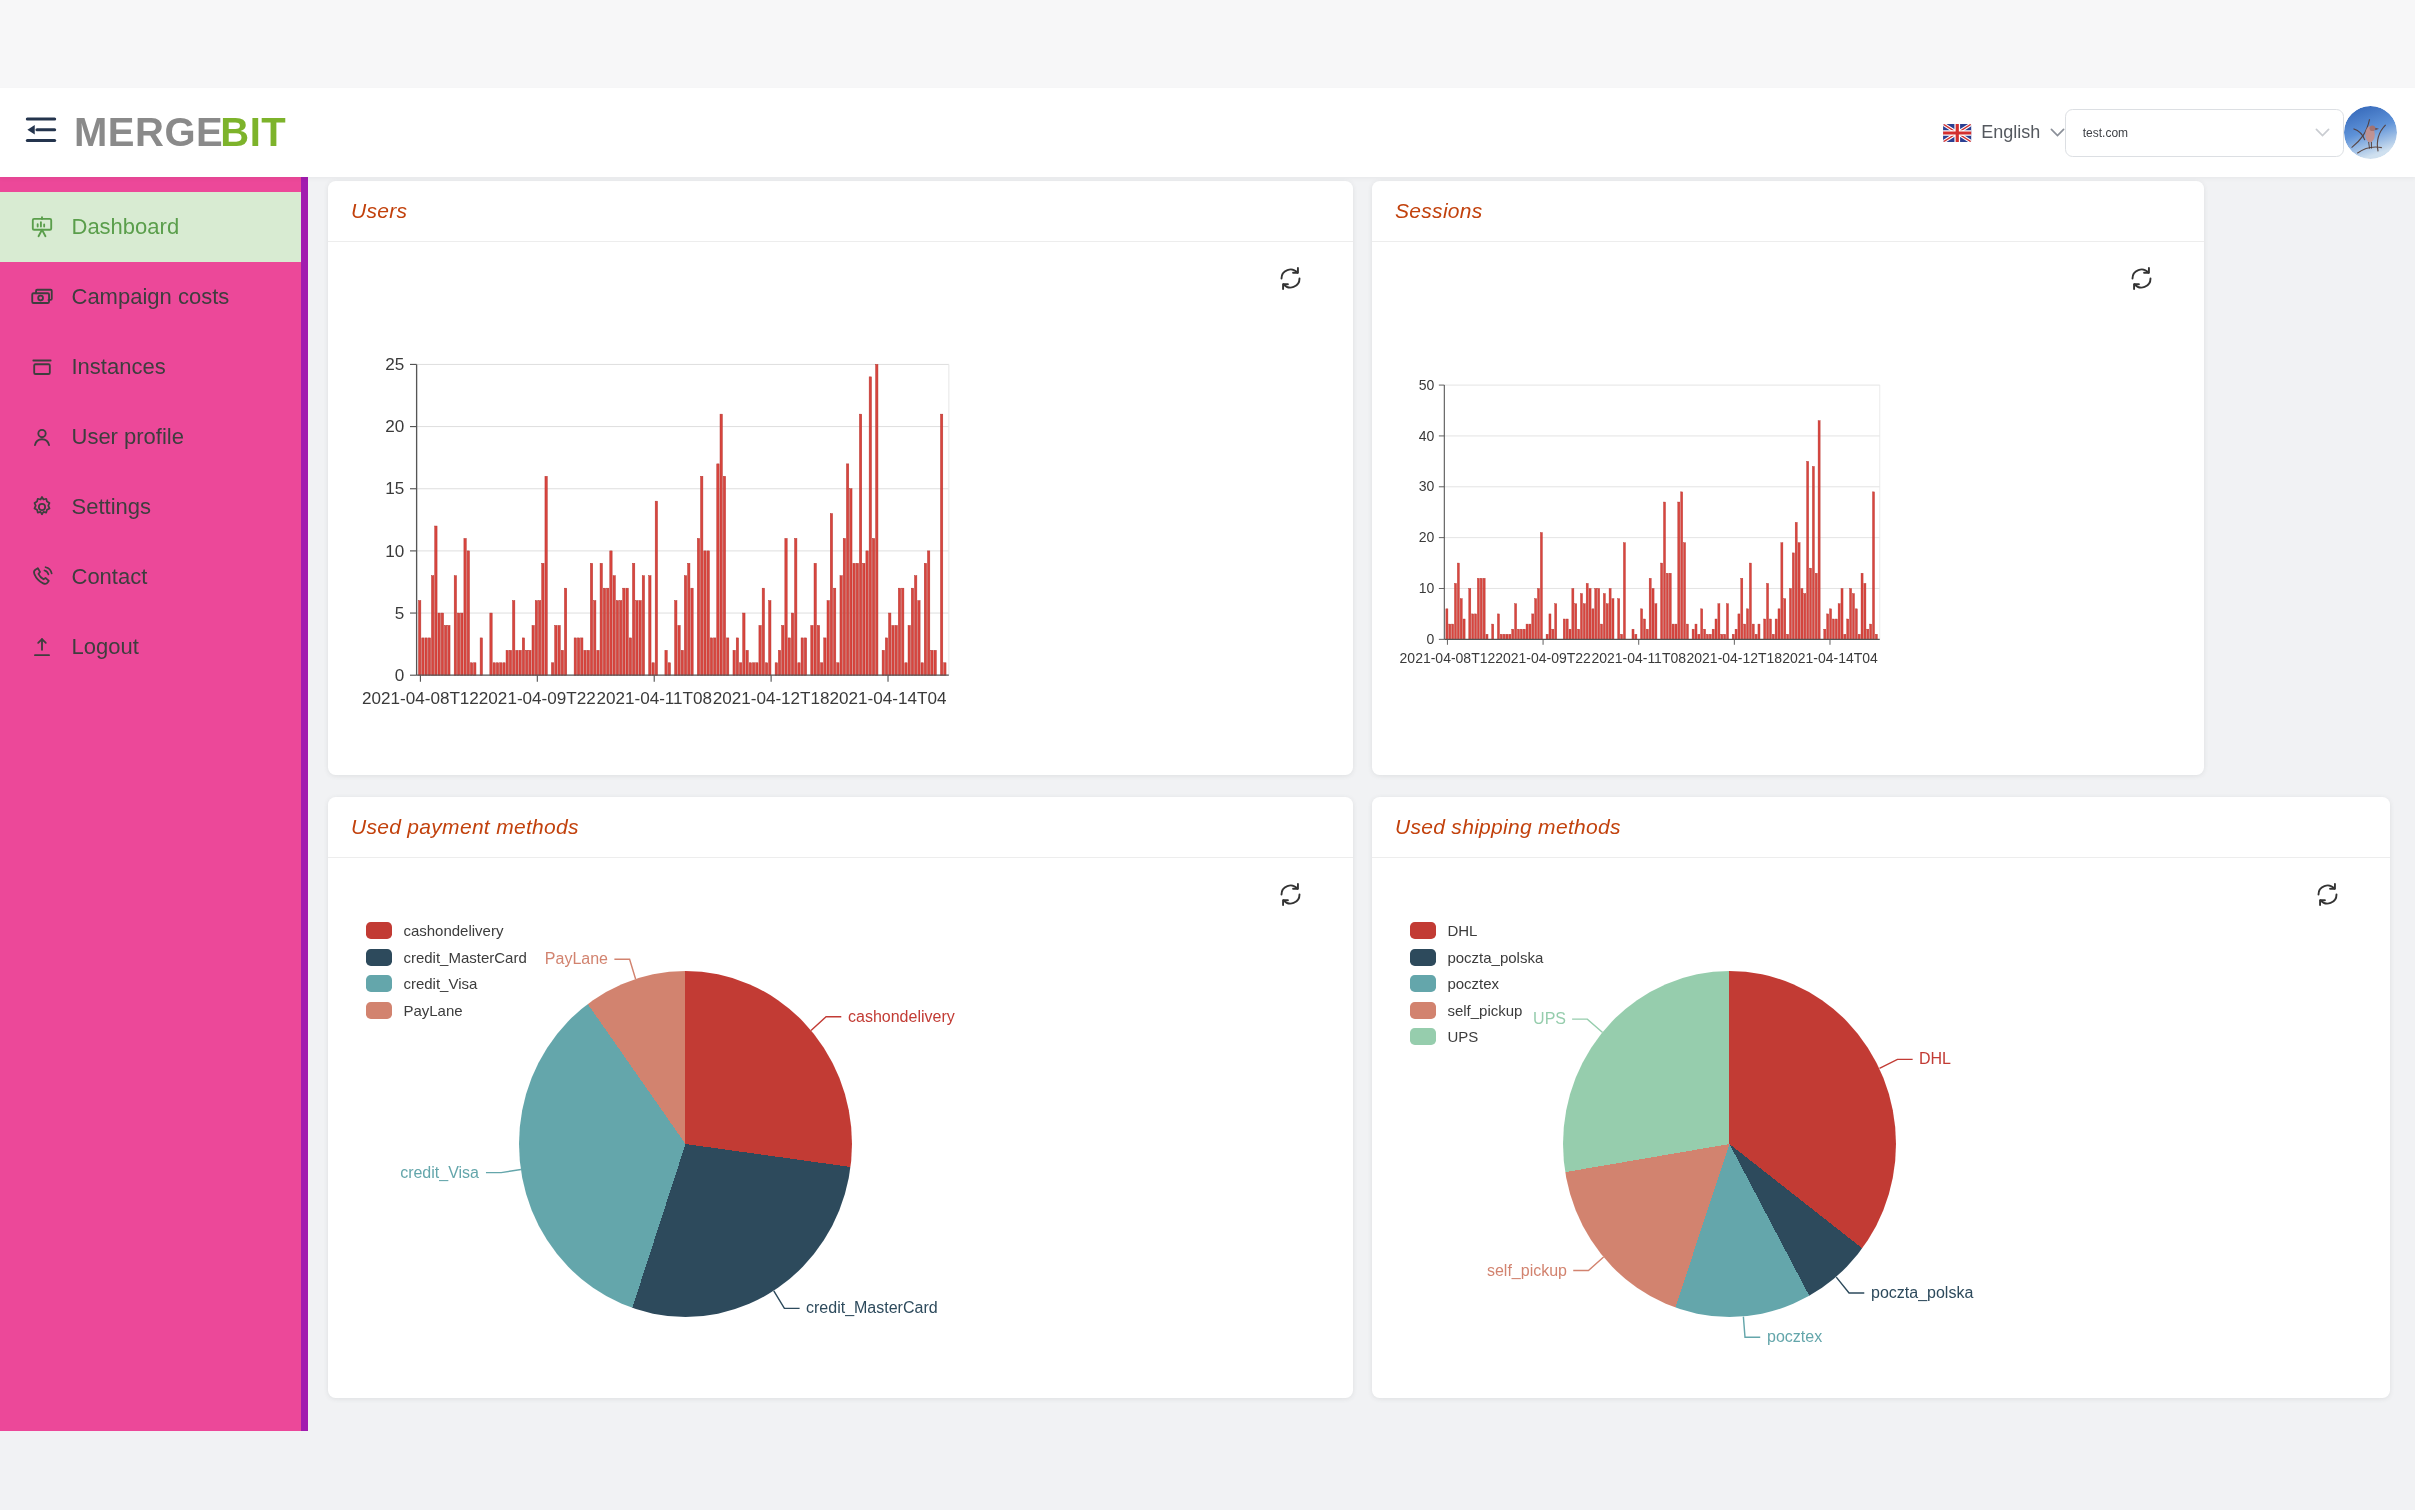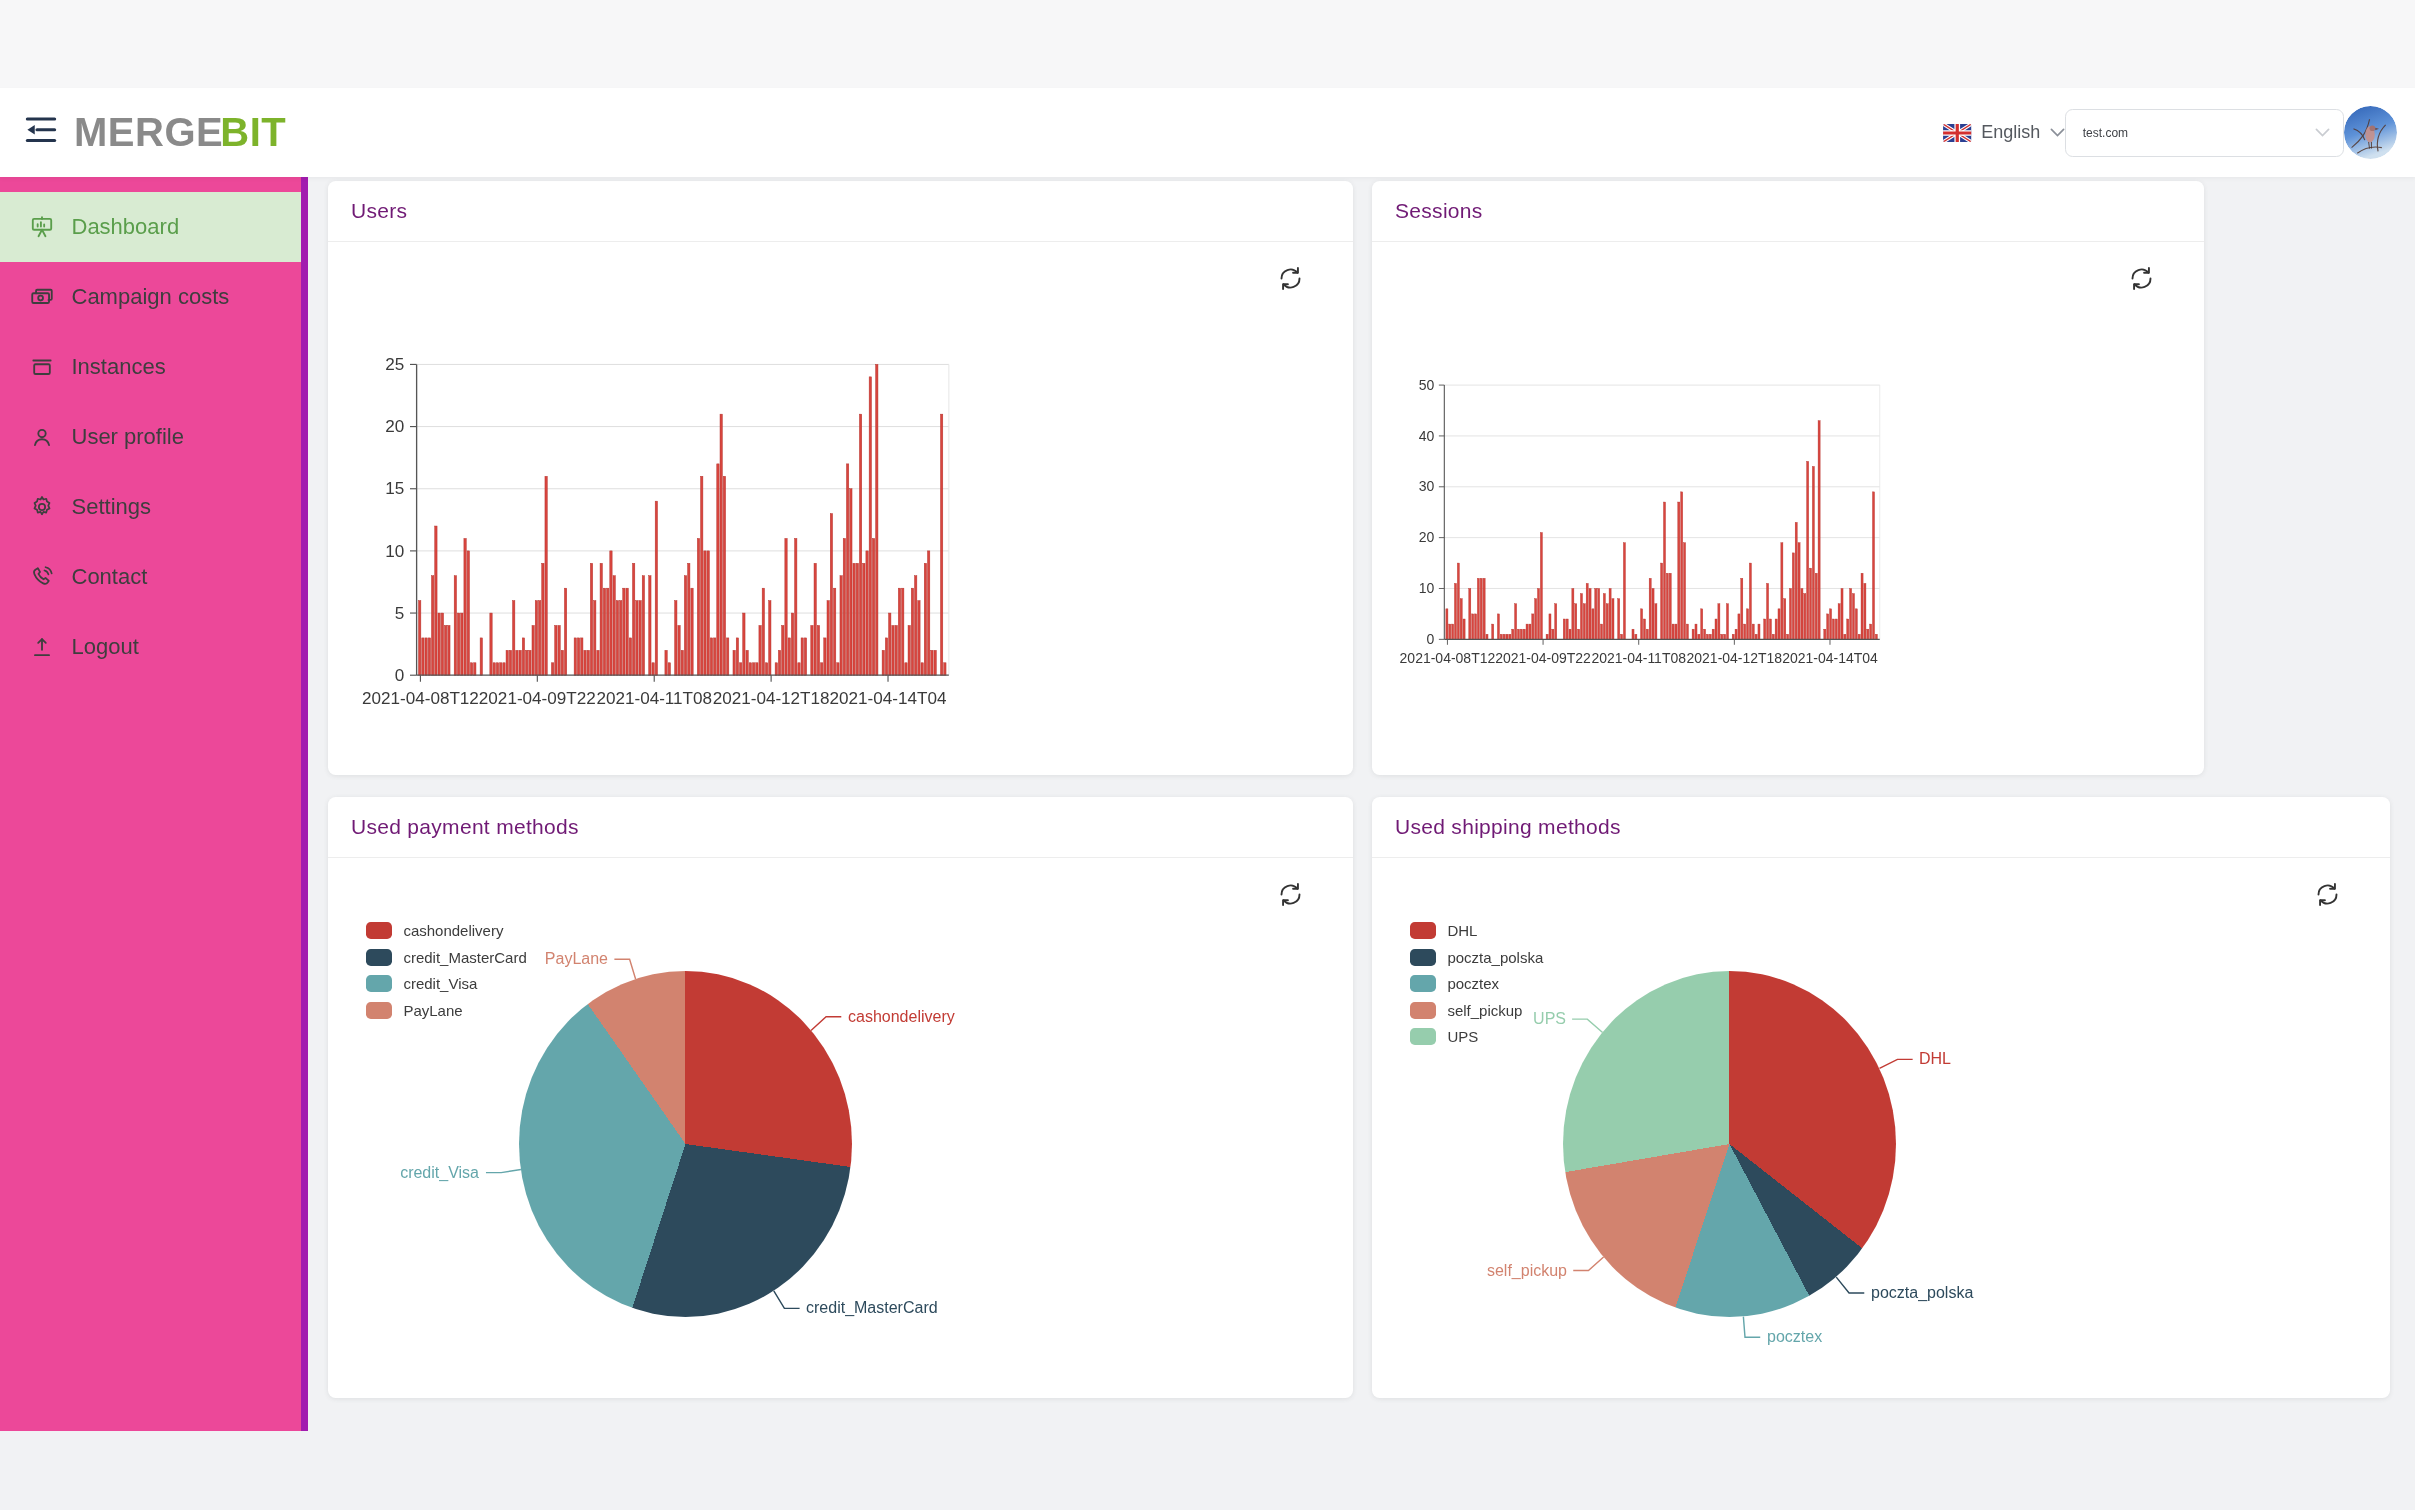--- a/index.html
+++ b/index.html
@@ -33,21 +33,21 @@
   .menu-item .mi-icon svg{width:26px;height:26px;}
   .menu-item.active{background:#d8ebd2;color:#5a9e4b;}
   .menu-item.active .mi-icon{color:#5a9e4b;}
   
   .card{position:absolute;background:#fff;border-radius:7.6px;box-shadow:0 1px 5.7px rgba(60,64,67,.10);overflow:hidden;}
   #card-users{left:328px;top:181px;width:1025px;height:594px;}
   #card-sessions{left:1372px;top:181px;width:832px;height:594px;}
   #card-payments{left:328px;top:797px;width:1025px;height:601px;}
   #card-shipping{left:1372px;top:797px;width:1018px;height:601px;}
   .card-header{height:60px;border-bottom:1px solid #ededed;display:flex;align-items:center;padding-left:23px;}
-  .card-title{font-size:21px;color:#701a75;font-weight:500;letter-spacing:0.3px;}
+  .card-title{font-size:21px;color:#c2410c;font-weight:500;letter-spacing:0.3px;font-style:italic;}
   .refresh-btn{position:absolute;right:49px;top:84px;width:27px;height:27px;background:none;border:none;padding:0;cursor:pointer;z-index:3;}
   .chart-svg{position:absolute;inset:0;width:100%;height:100%;pointer-events:none;}
   
   .legend{position:absolute;left:38px;top:125px;z-index:2;}
   .legend-item{display:flex;align-items:center;gap:11.4px;height:17px;margin-bottom:9.5px;cursor:pointer;}
   .swatch{width:26px;height:17px;border-radius:4.8px;flex:0 0 auto;}
   .legend-label{font-size:15px;color:#3c3c3c;}
   .pie{position:absolute;border-radius:50%;}
   .pie-overlay-svg{position:absolute;inset:0;width:100%;height:100%;pointer-events:none;}
   .pie-labels{position:absolute;inset:0;pointer-events:none;}

